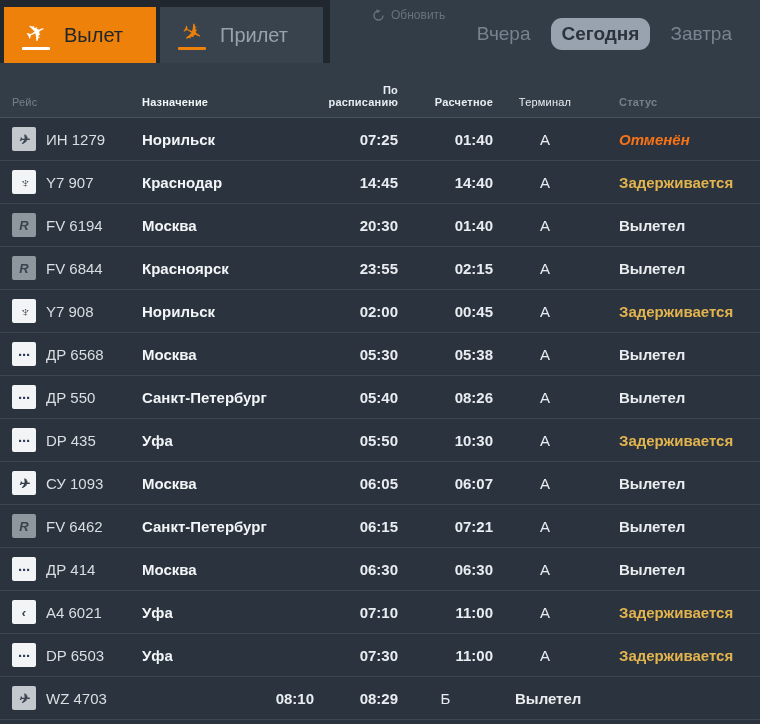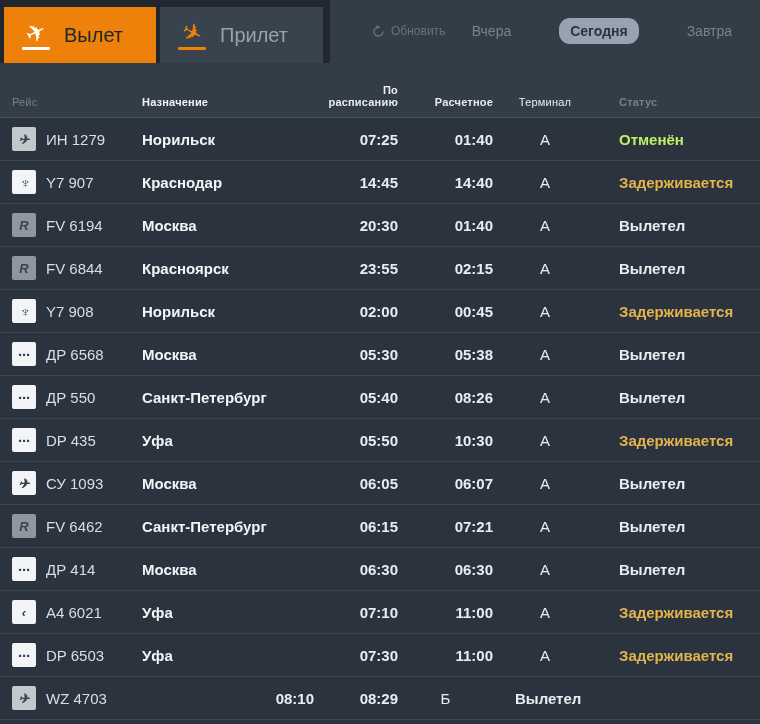--- a/index.html
+++ b/index.html
@@ -21,26 +21,26 @@
   .plane-glyph{font-size:24px;line-height:1;}
   .tab-dep .plane-glyph{color:#ffffff;transform:rotate(-26deg);}
   .tab-arr .plane-glyph{color:#ee8109;transform:rotate(27deg);}
   .plane-bar{width:28px;height:3px;margin-top:2px;border-radius:1px;}
   .tab-dep .plane-bar{background:#ffffff;}
   .tab-arr .plane-bar{background:#ee8109;}
   .tab-label{font-size:20px;font-weight:500;}
   .tab-dep .tab-label{color:#20262c;}
   .tab-arr .tab-label{color:#97a2ad;}
 
-  .refresh{position:absolute;left:372px;top:24px;display:flex;align-items:center;gap:6px;
+  .refresh{position:absolute;left:372px;top:8px;display:flex;align-items:center;gap:6px;
            color:#67727e;font-size:12px;cursor:pointer;}
   .refresh svg{display:block;}
 
   .days{position:absolute;right:28px;top:18px;display:flex;align-items:center;gap:20px;}
-  .day{font-size:14px;color:#78838f;cursor:pointer;margin-left:28px;}
+  .day{font-size:19px;color:#78838f;cursor:pointer;}
   .day.active{background:#98a3af;color:#2b333d;font-weight:700;padding:5px 11px;border-radius:11px;}
 
   
   .grid{display:grid;grid-template-columns:130px 172px 84px 95px 104px 1fr;
         align-items:center;padding-left:12px;box-sizing:border-box;}
   .thead{height:52px;background:#333d48;border-bottom:1px solid #48525d;
          align-items:end;padding-bottom:9px;flex:0 0 auto;}
   .th{font-size:11px;color:#75808c;letter-spacing:.2px;}
   .th.c-sched,.th.c-est{text-align:right;}
   .th.c-term{text-align:center;}
@@ -54,21 +54,21 @@
         display:flex;align-items:center;justify-content:center;
         font-size:13px;font-weight:700;font-style:italic;line-height:1;}
   .logo.dots{font-style:normal;font-size:15px;letter-spacing:-1px;}
   .flight-no{color:#d9dee3;font-weight:400;}
   .c-dest{font-weight:700;color:#f2f5f7;}
   .c-sched,.c-est{text-align:right;font-weight:600;color:#e9edf1;}
   .c-term{text-align:center;font-weight:400;color:#e9edf1;}
   .c-status{padding-left:22px;font-weight:600;}
   .c-status.departed{color:#e9edf0;}
   .c-status.delayed{color:#e3b44e;}
-  .c-status.canceled{color:#bef264;}
+  .c-status.canceled{color:#f97316;font-style:italic;}
 </style>
 </head>
 <body>
 
 <div class="app">
 
   <div class="topbar">
     <div class="tabs-backing"></div>
 
     <div class="tab tab-dep">

